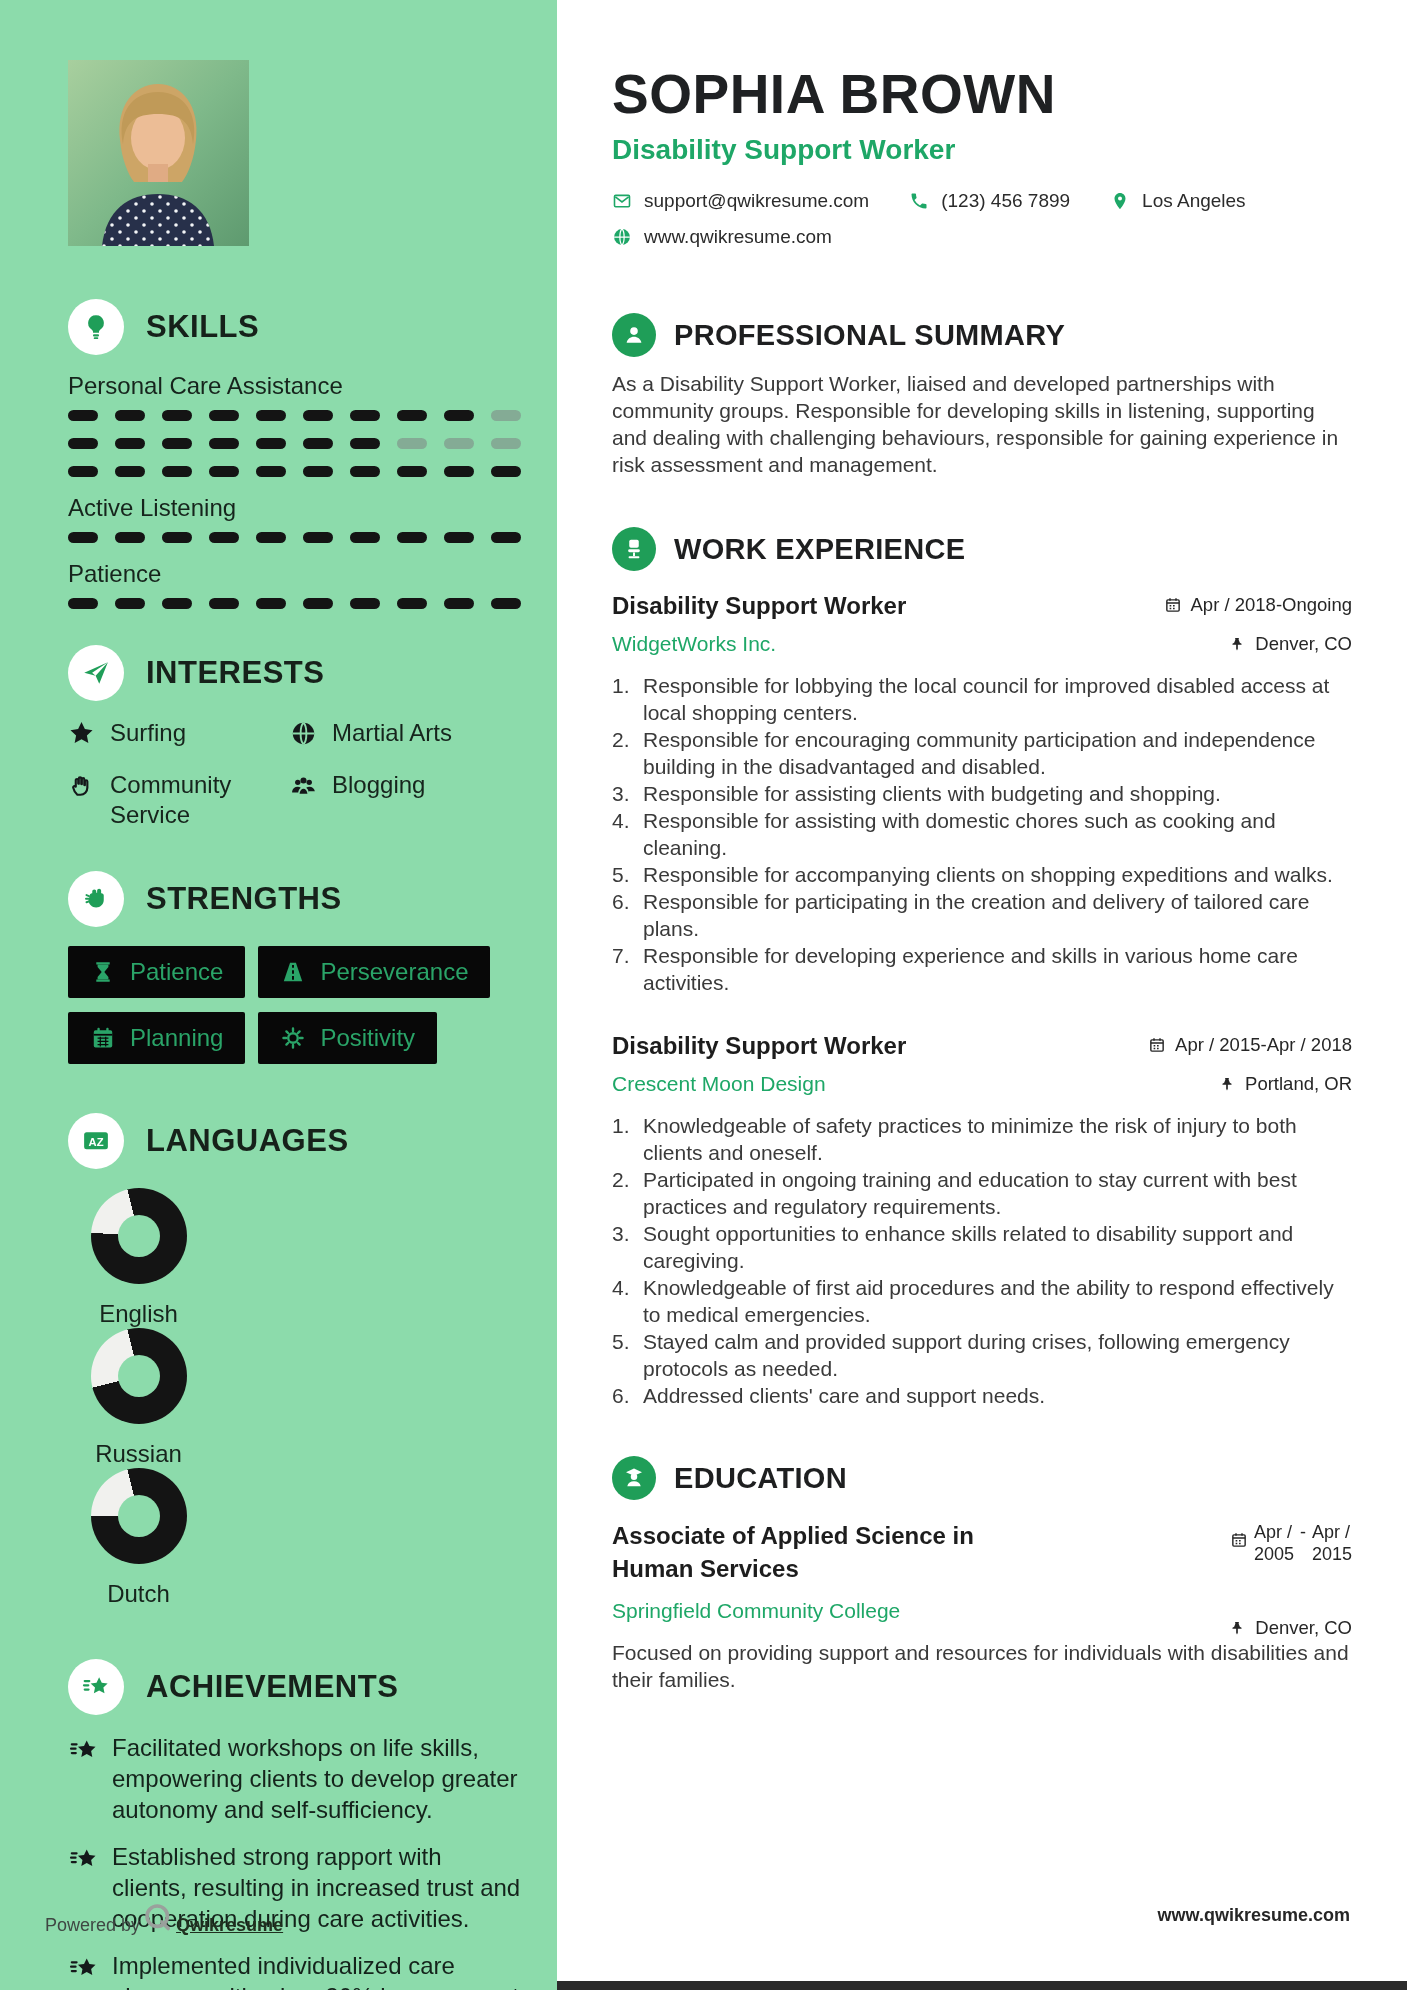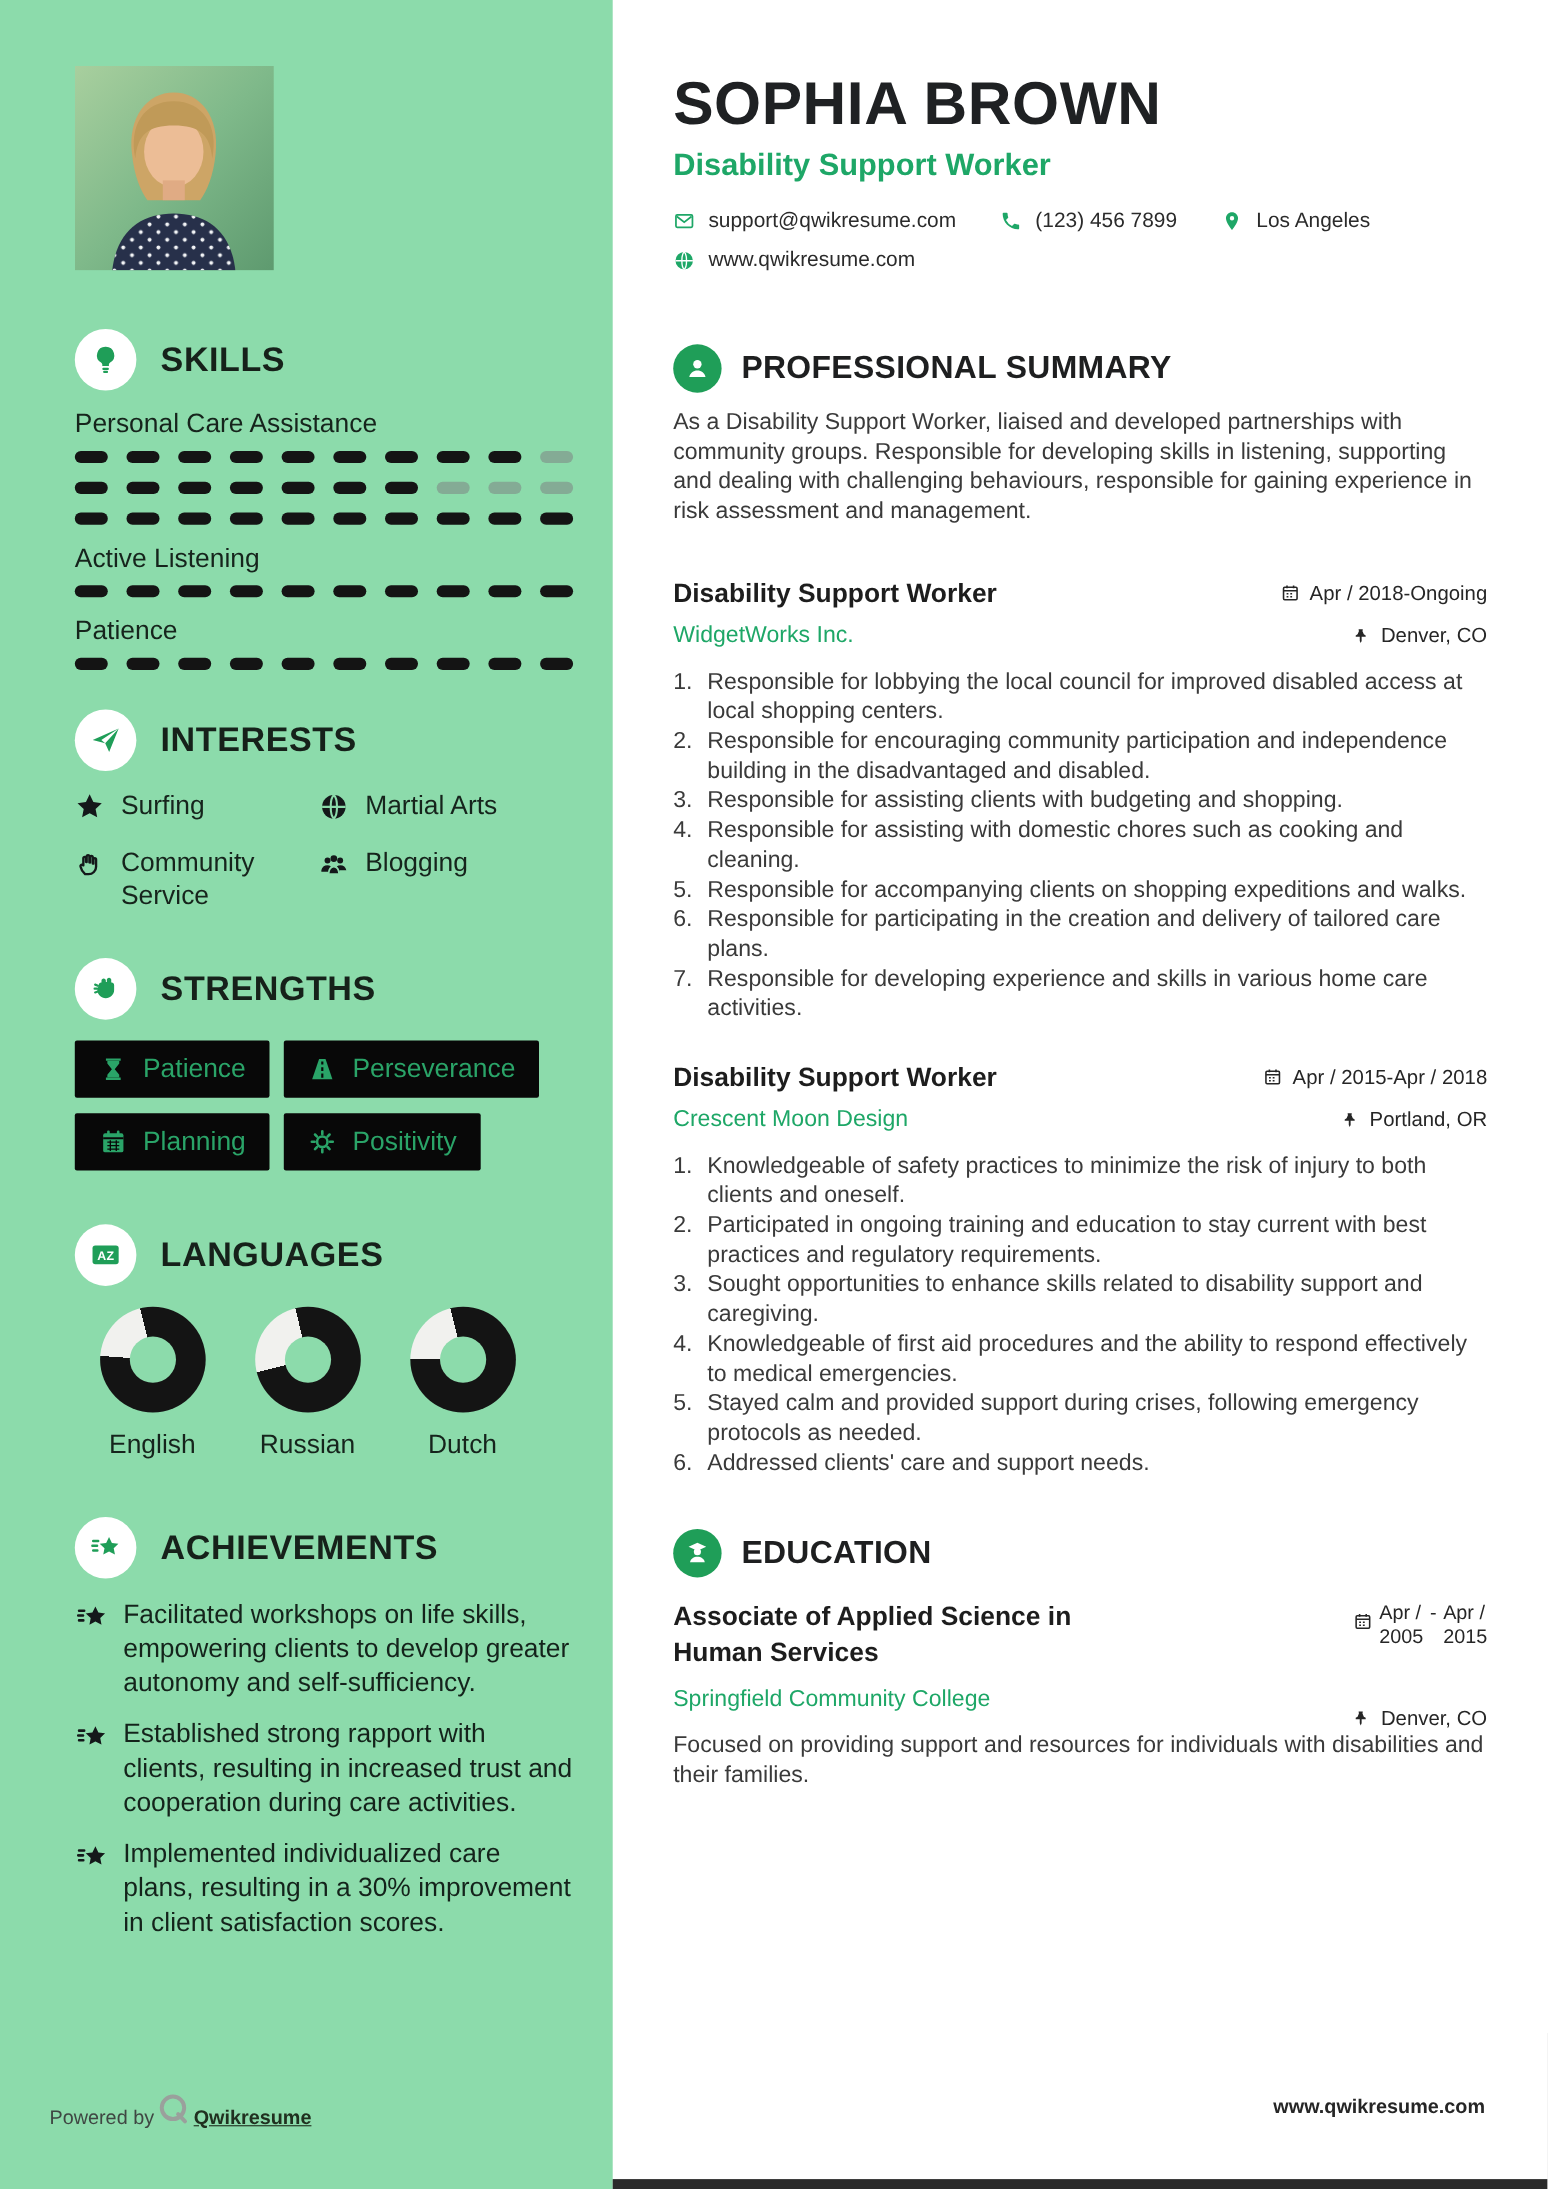--- a/index.html
+++ b/index.html
@@ -30,21 +30,21 @@
   .int-item{display:flex; gap:15px; align-items:flex-start; font-size:24px; color:#16241c; line-height:30px;}
   .int-item svg{flex:0 0 27px; margin-top:2px;}
   
   .strengths{margin-top:40px;}
   .badges{display:flex; flex-wrap:wrap; gap:14px 13px; margin-top:18px; width:470px;}
   .badge{display:inline-flex; align-items:center; gap:14px; background:#080808; color:#2aa468;
          font-size:24px; height:52px; padding:0 22px; border-radius:2px;}
   .badge svg{flex:0 0 26px;}
   
   .languages{margin-top:48px;}
-  .lang-row{display:flex; margin-top:18px;}
+  .lang-row{display:flex; margin-top:18px;flex-direction:column;}
   .lang-col{width:141px; text-align:center;}
   .donut{width:96px; height:96px; border-radius:50%; margin:0 auto; position:relative;}
   .donut::after{content:''; position:absolute; inset:27px; border-radius:50%; background:var(--side);}
   .lang-label{margin-top:16px; font-size:24px; color:#16241c;}
   
   .achievements{margin-top:50px;}
   .ach-list{margin-top:10px;}
   .ach-item{display:flex; gap:13px; margin-top:16px; font-size:24px; line-height:31px; color:#14231b;}
   .ach-item svg{flex:0 0 31px; margin-top:3px;}
   
@@ -390,20 +390,31 @@
               <circle cx="12" cy="8.4" r="3.5"></circle>
               <path d="M5.2 19.2c.7-3.5 3.4-5.5 6.8-5.5s6.1 2 6.8 5.5z"></path>
             </svg>
         </span>
         <h2 class="m-title">PROFESSIONAL SUMMARY</h2>
       </div>
       <p class="summary-text">As a Disability Support Worker, liaised and developed partnerships with community groups. Responsible for developing skills in listening, supporting and dealing with challenging behaviours, responsible for gaining experience in risk assessment and management.</p>
     </section>
 
     <section class="experience">
+      <div class="m-head">
+        <span class="m-badge-circle">
+          <svg width="26" height="26" viewBox="0 0 24 24" fill="#ffffff">
+              <rect x="7.6" y="3.5" width="8.8" height="7.4" rx="1.6"></rect>
+              <rect x="6.6" y="12.2" width="10.8" height="2.8" rx="1.3"></rect>
+              <rect x="11.1" y="15.2" width="1.8" height="3.4"></rect>
+              <rect x="7" y="18.8" width="10" height="1.7" rx=".8"></rect>
+            </svg>
+        </span>
+        <h2 class="m-title">WORK EXPERIENCE</h2>
+      </div>
 
       <div class="job">
         <div class="job-role">Disability Support Worker</div>
         <div class="job-company">WidgetWorks Inc.</div>
         <div class="job-meta">
           <div class="meta-line">
             <svg width="18" height="18" viewBox="0 0 24 24" fill="none" stroke="#262626" stroke-width="1.9">
                 <rect x="3.8" y="5.2" width="16.4" height="15" rx="1.4"></rect>
                 <path d="M3.8 9.4h16.4M8 3v3.4M16 3v3.4M7.5 13h2.2M12 13h2.2M7.5 16.6h2.2M12 16.6h2.2"></path>
               </svg>

